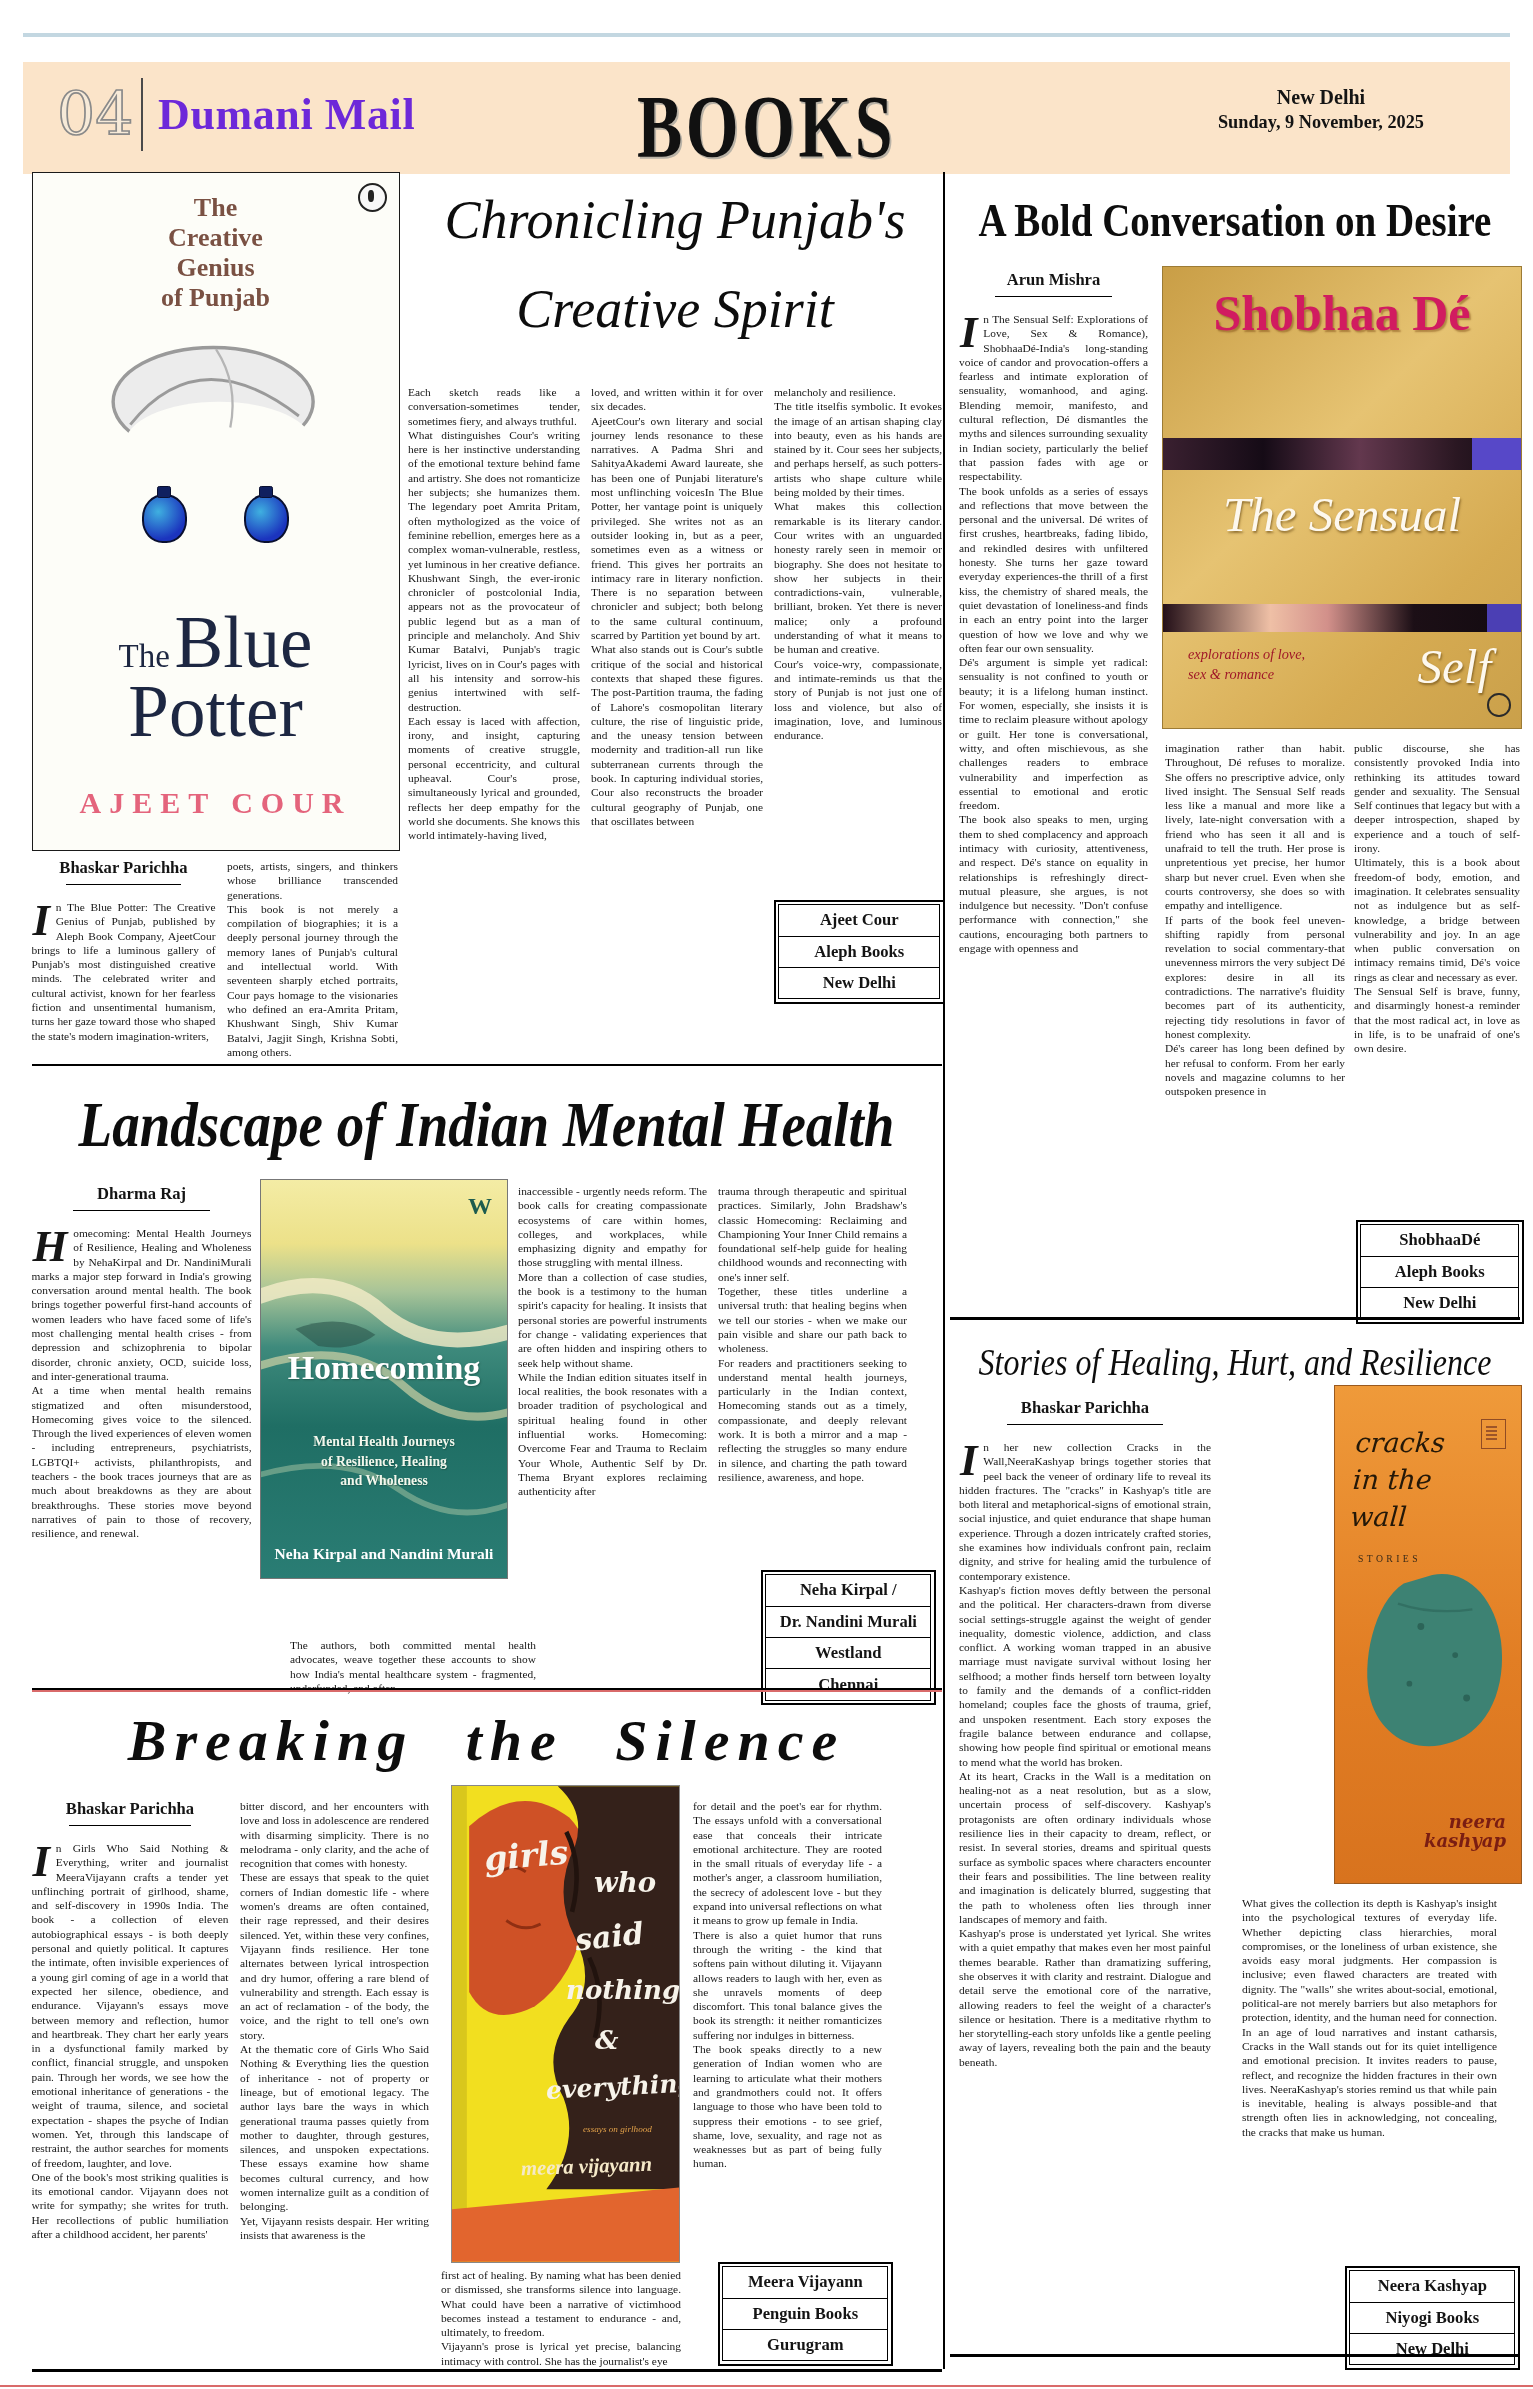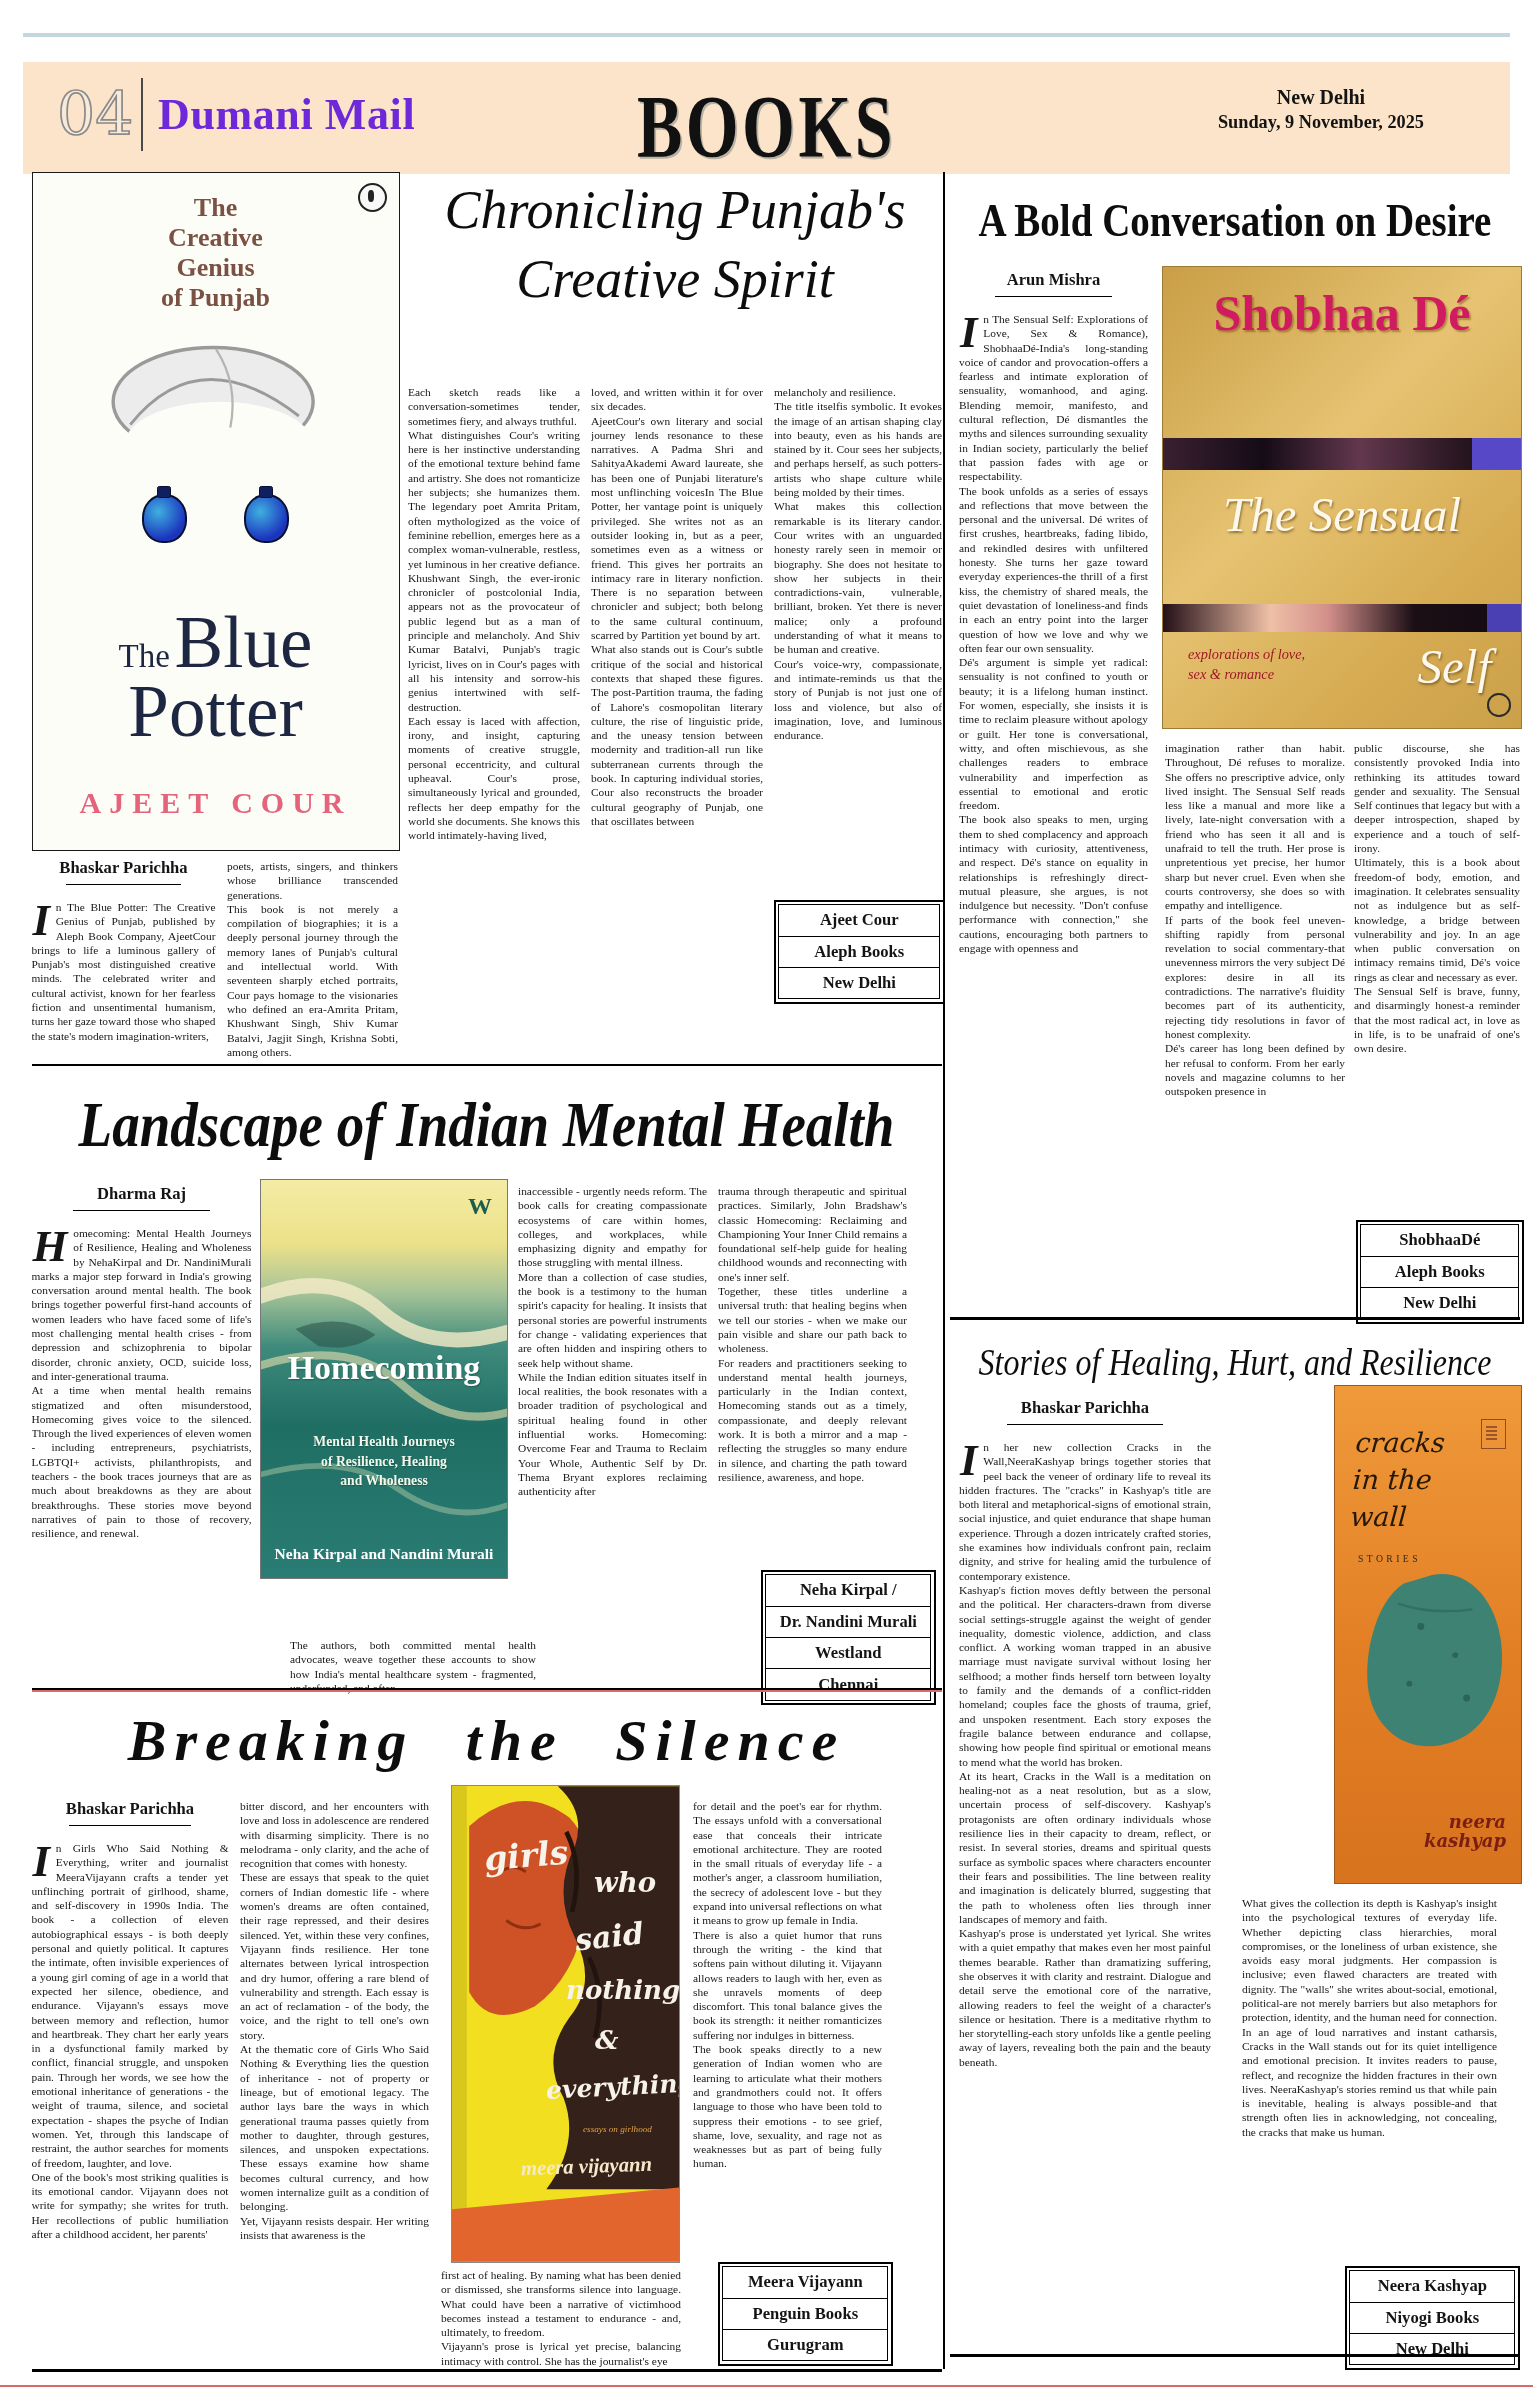--- a/index.html
+++ b/index.html
@@ -146,21 +146,21 @@
     <div class="c1-title">
       <div class="c1-t-line1">
         <span class="c1-the">The</span>
         <span class="c1-big">Blue</span>
       </div>
       <div class="c1-big">Potter</div>
     </div>
     <div class="c1-author">AJEET COUR</div>
   </div>
 
-  <div class="headline hl-italic" style="left:408px;top:176px;width:534px;height:203px;font-size:54px;line-height:69px;">Chronicling Punjab's
+  <div class="headline hl-italic" style="left:408px;top:176px;width:534px;height:203px;font-size:54px;line-height:89px;">Chronicling Punjab's
 Creative Spirit</div>
 
   <div class="col" style="left:408px;top:385px;width:172px;height:674px;">Each sketch reads like a conversation-sometimes tender, sometimes fiery, and always truthful.
 What distinguishes Cour's writing here is her instinctive understanding of the emotional texture behind fame and artistry. She does not romanticize her subjects; she humanizes them. The legendary poet Amrita Pritam, often mythologized as the voice of feminine rebellion, emerges here as a complex woman-vulnerable, restless, yet luminous in her creative defiance. Khushwant Singh, the ever-ironic chronicler of postcolonial India, appears not as the provocateur of public legend but as a man of principle and melancholy. And Shiv Kumar Batalvi, Punjab's tragic lyricist, lives on in Cour's pages with all his intensity and sorrow-his genius intertwined with self-destruction.
 Each essay is laced with affection, irony, and insight, capturing moments of creative struggle, personal eccentricity, and cultural upheaval. Cour's prose, simultaneously lyrical and grounded, reflects her deep empathy for the world she documents. She knows this world intimately-having lived,</div>
   <div class="col" style="left:591px;top:385px;width:172px;height:674px;">loved, and written within it for over six decades.
 AjeetCour's own literary and social journey lends resonance to these narratives. A Padma Shri and SahityaAkademi Award laureate, she has been one of Punjabi literature's most unflinching voicesIn The Blue Potter, her vantage point is uniquely privileged. She writes not as an outsider looking in, but as a peer, sometimes even as a witness or friend. This gives her portraits an intimacy rare in literary nonfiction. There is no separation between chronicler and subject; both belong to the same cultural continuum, scarred by Partition yet bound by art.
 What also stands out is Cour's subtle critique of the social and historical contexts that shaped these figures. The post-Partition trauma, the fading of Lahore's cosmopolitan literary culture, the rise of linguistic pride, and the uneasy tension between modernity and tradition-all run like subterranean currents through the book. In capturing individual stories, Cour also reconstructs the broader cultural geography of Punjab, one that oscillates between</div>
   <div class="col" style="left:774px;top:385px;width:168px;height:507px;">melancholy and resilience.
 The title itselfis symbolic. It evokes the image of an artisan shaping clay into beauty, even as his hands are stained by it. Cour sees her subjects, and perhaps herself, as such potters-artists who shape culture while being molded by their times.

